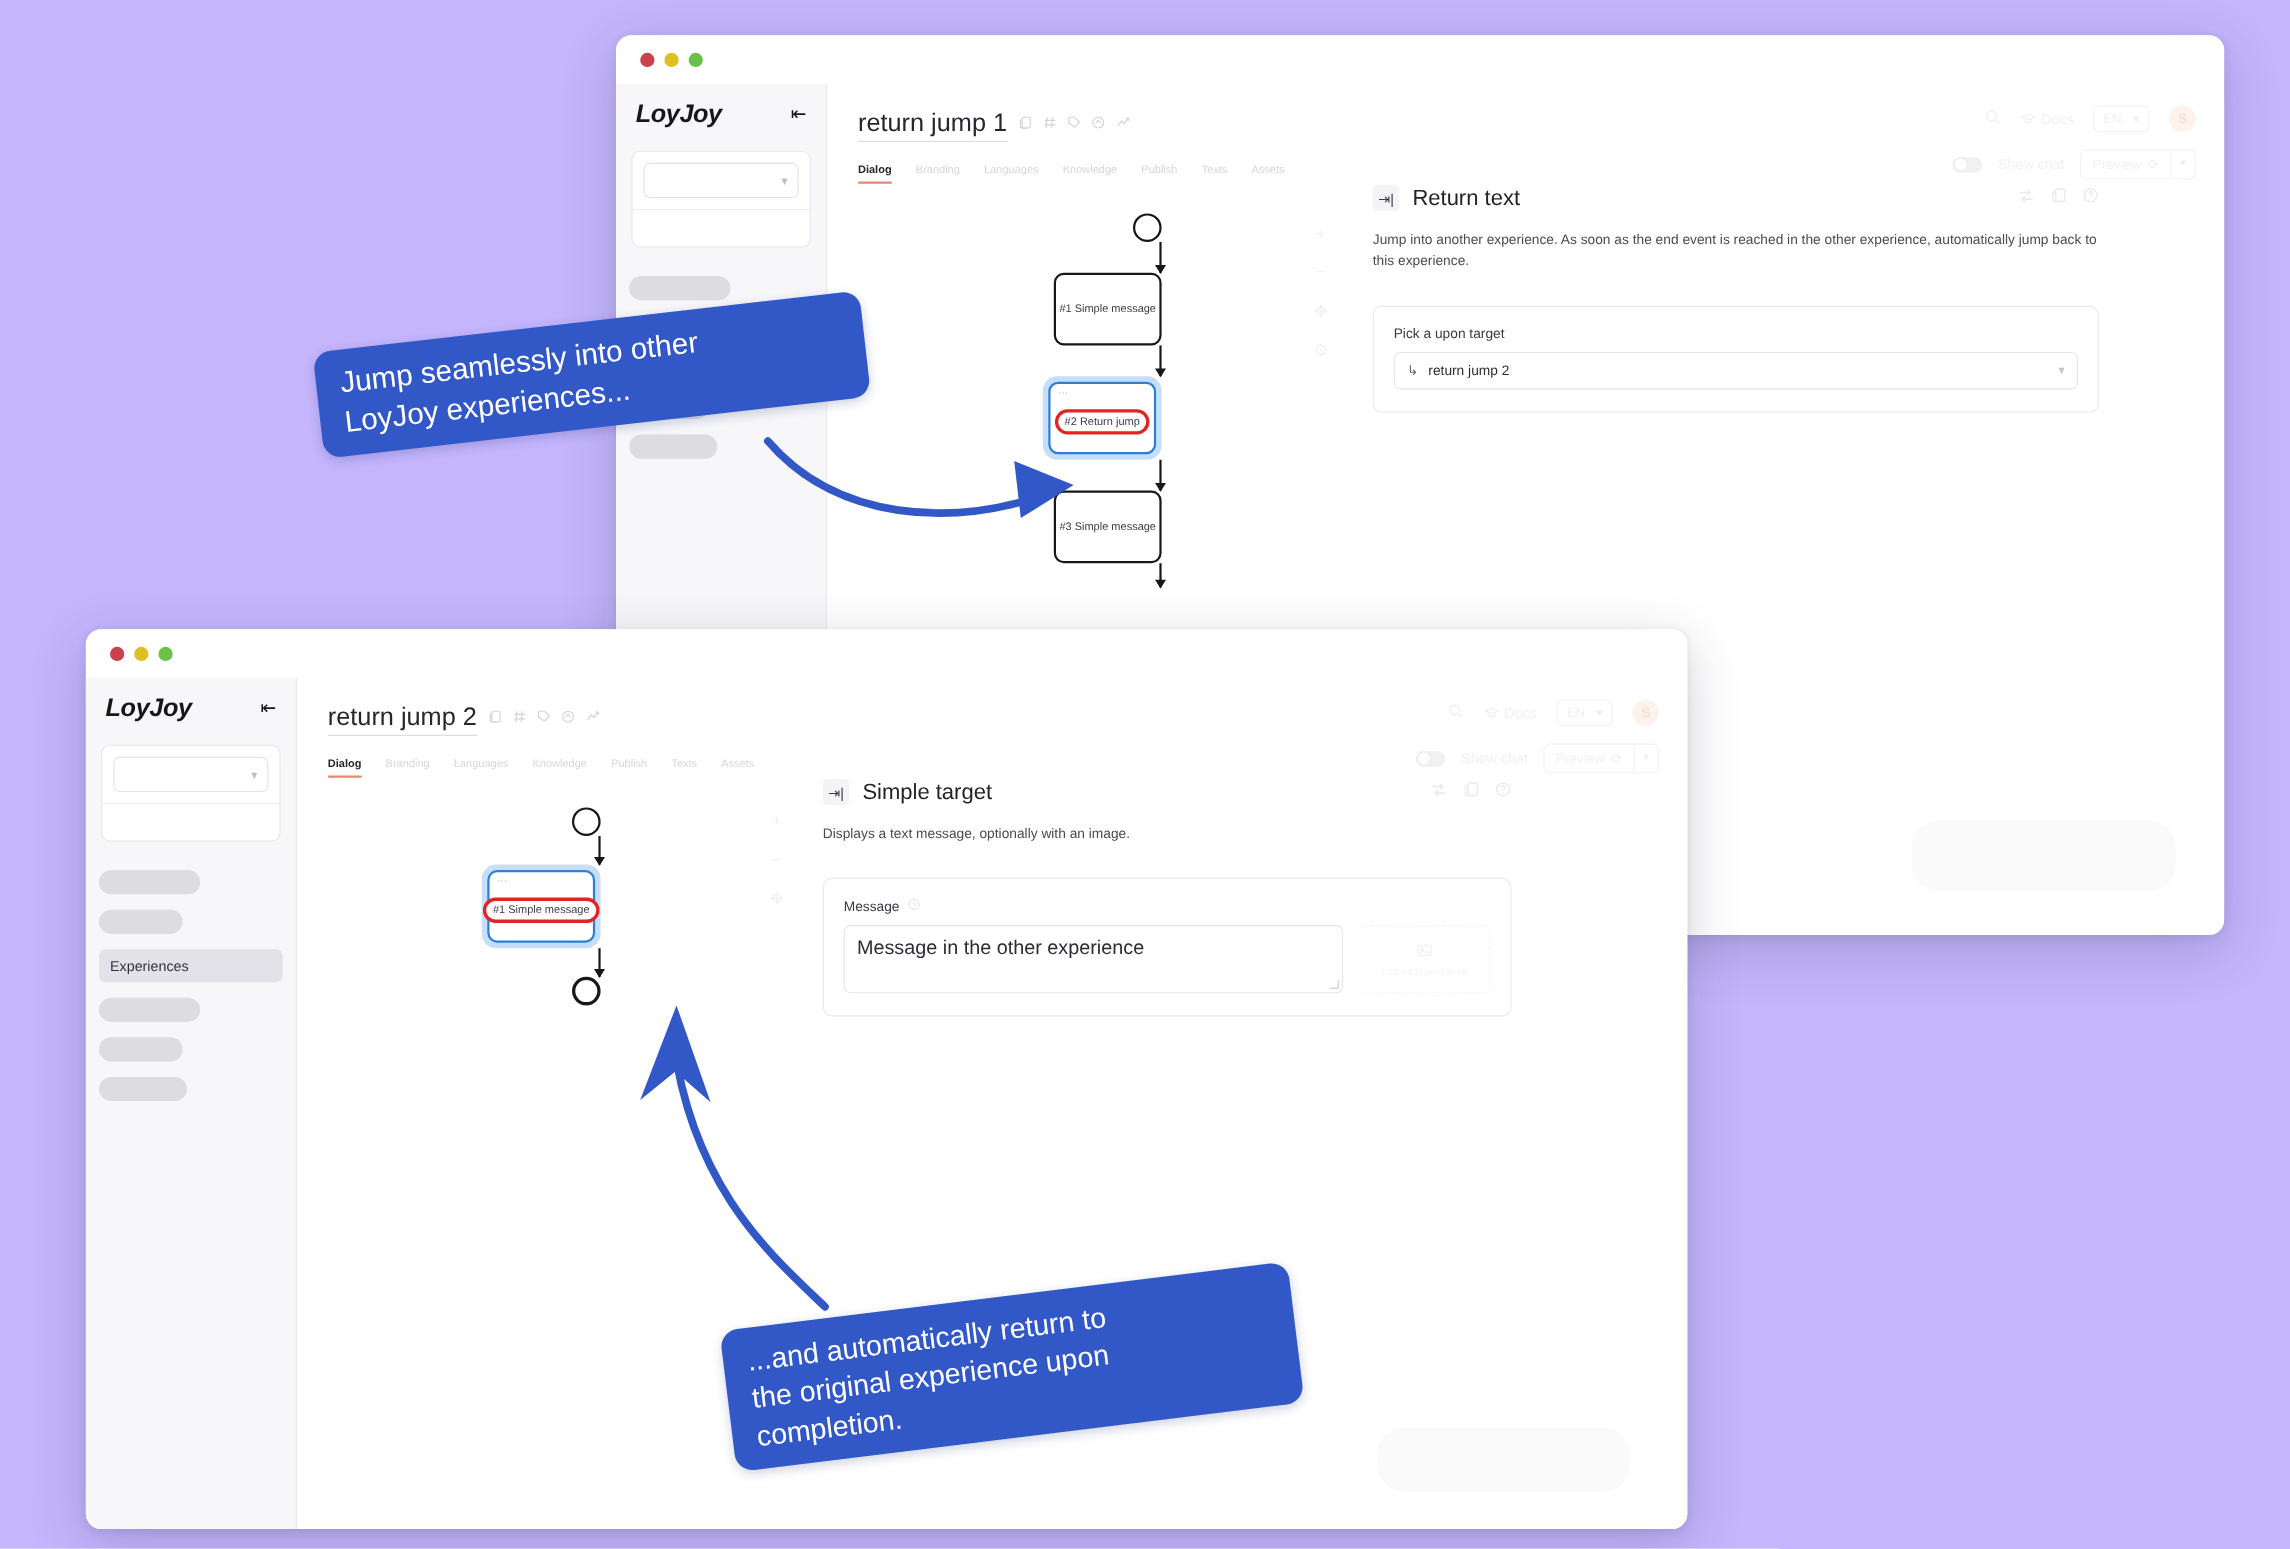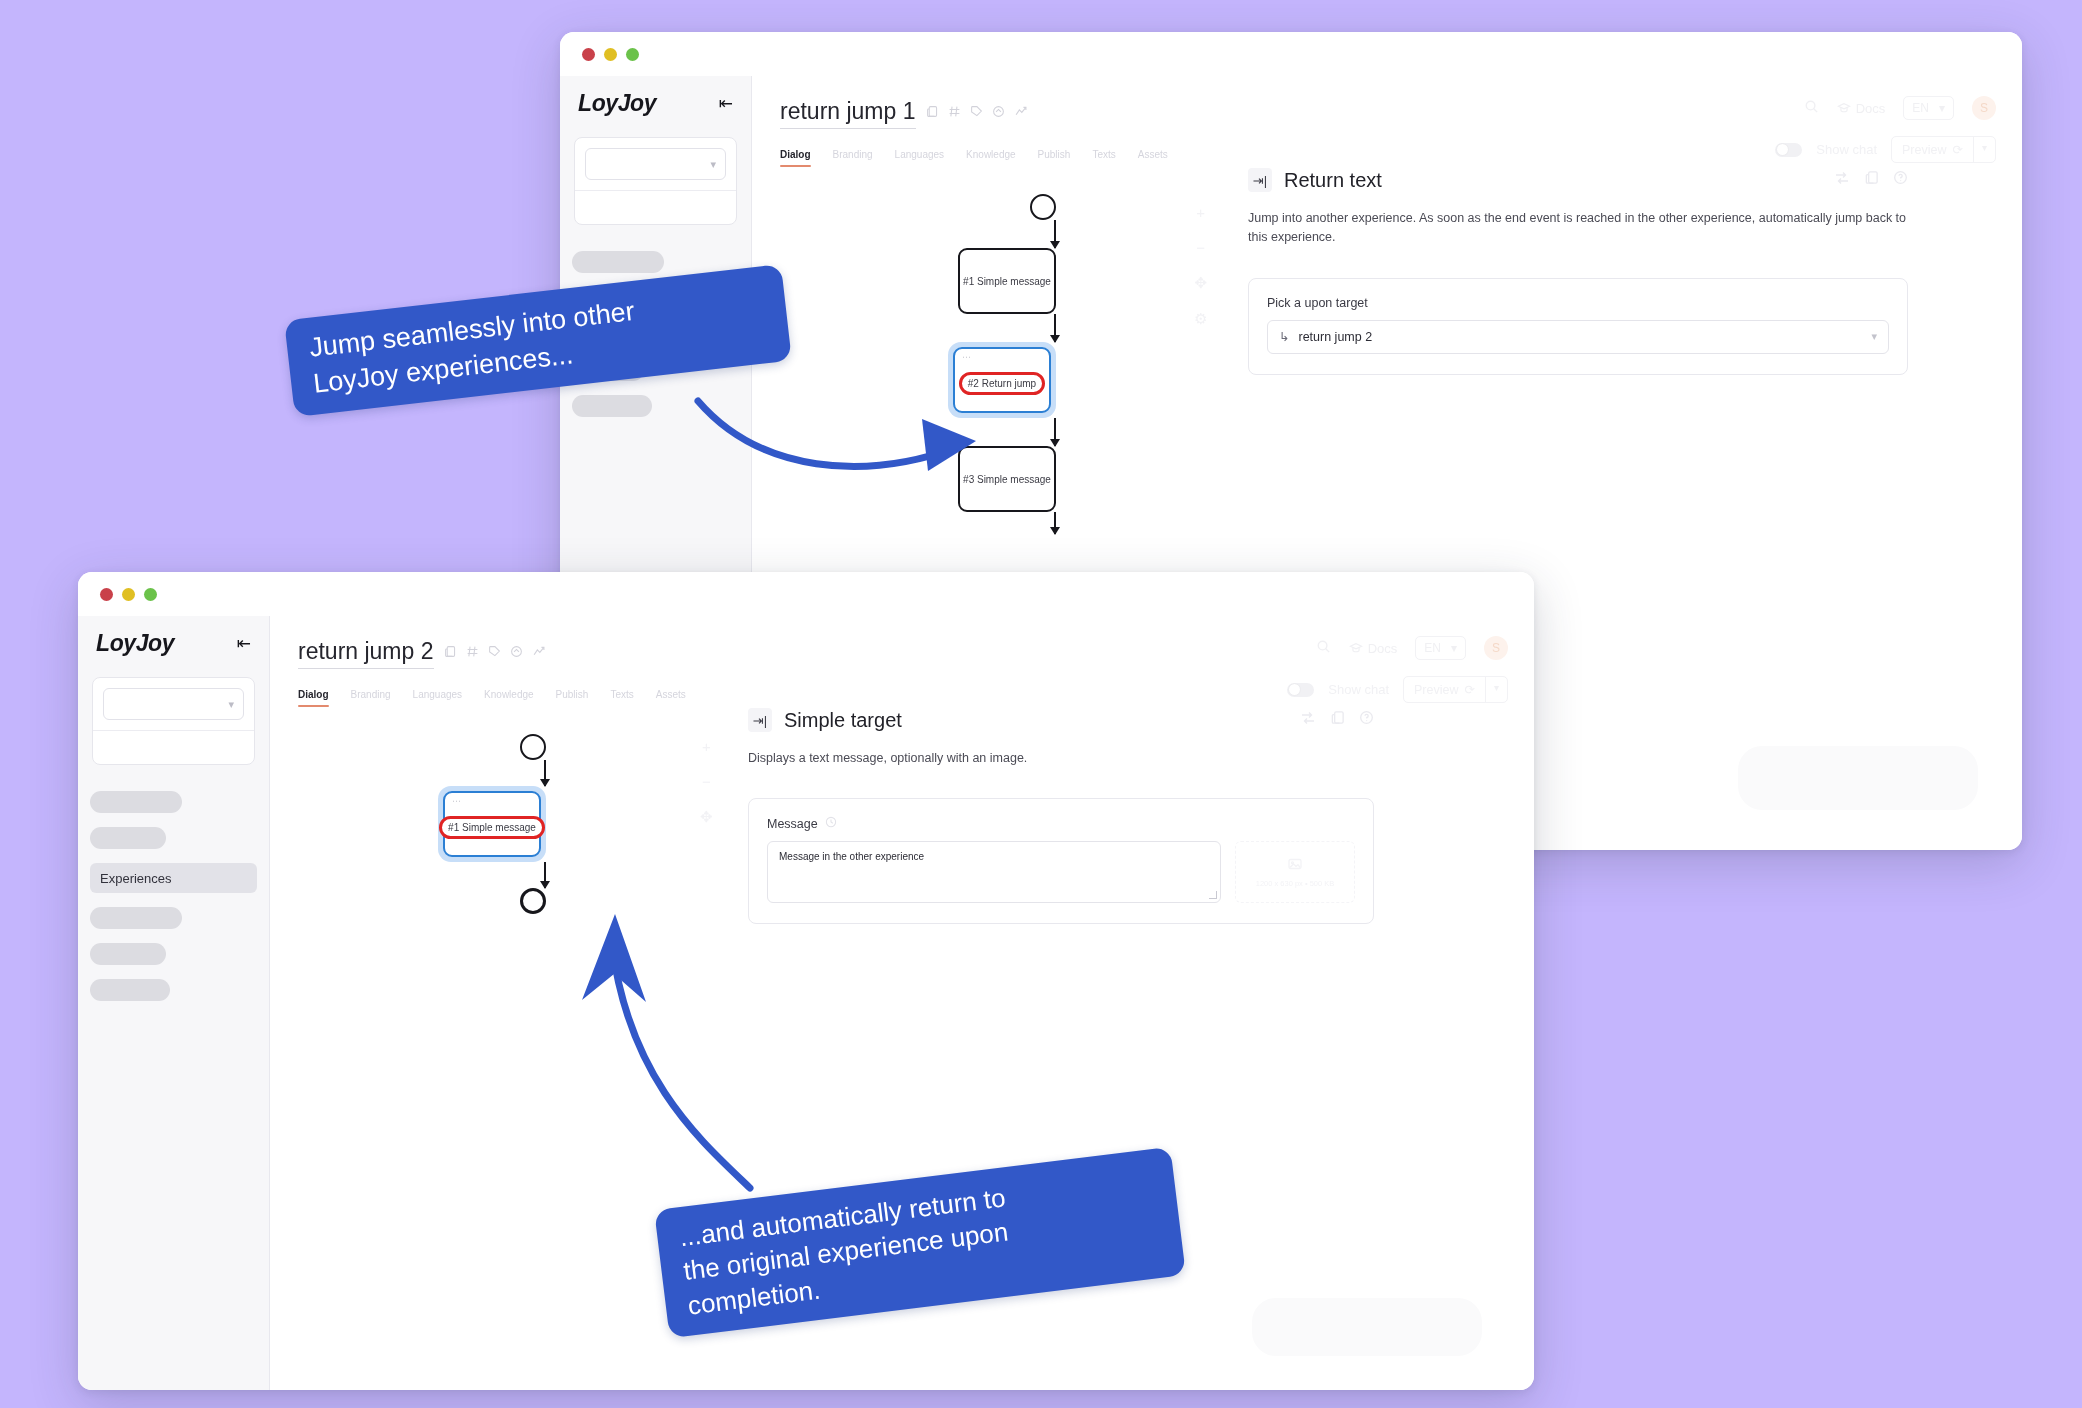--- a/index.html
+++ b/index.html
@@ -133,21 +133,21 @@
   .field-label { font-size: 12.5px; color: #3a3a44; display: flex; align-items: center; gap: 7px; }
   .select-box {
     margin-top: 10px; border: 1px solid #e4e4ea; border-radius: 6px; height: 34px;
     display: flex; align-items: center; padding: 0 11px; gap: 9px;
     font-size: 12.5px; color: #2c2c35;
   }
   .select-caret { margin-left: auto; color: #c3c3cc; font-size: 11px; }
   .msg-row { display: flex; gap: 14px; margin-top: 10px; }
   .textarea {
     flex: 1; height: 62px; border: 1px solid #e4e4ea; border-radius: 6px;
-    padding: 9px 11px; font-size: 10px; color: #2c2c35; position: relative;
+    padding: 9px 11px; font-size: 18px; color: #2c2c35; position: relative;
   }
   .textarea::after {
     content: ""; position: absolute; right: 3px; bottom: 3px; width: 7px; height: 7px;
     border-right: 1.5px solid #c9c9d2; border-bottom: 1.5px solid #c9c9d2;
   }
   .img-drop {
     width: 120px; height: 62px; border: 1px dashed #f4f4f7; border-radius: 6px;
     display: flex; flex-direction: column; align-items: center; justify-content: center;
     gap: 5px; color: #f3f3f6; font-size: 7.5px;
   }

